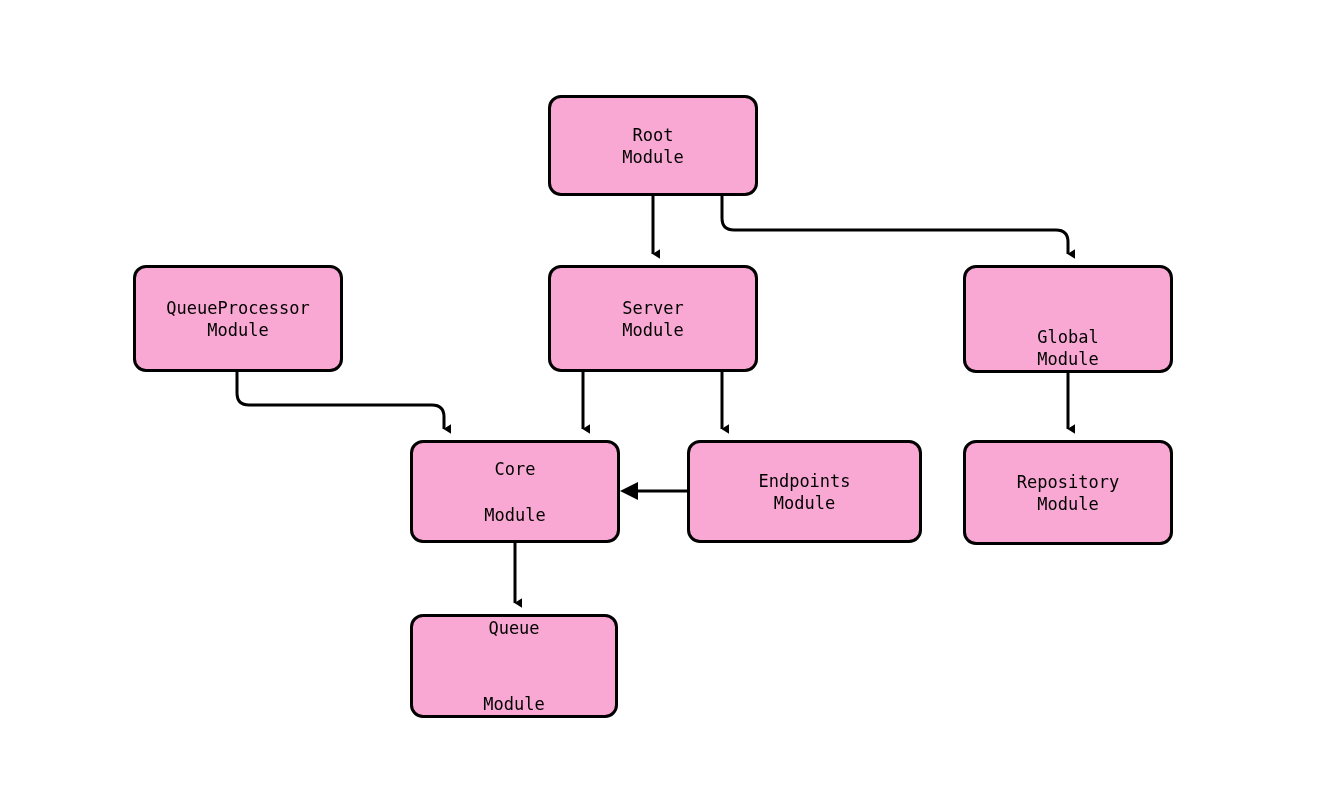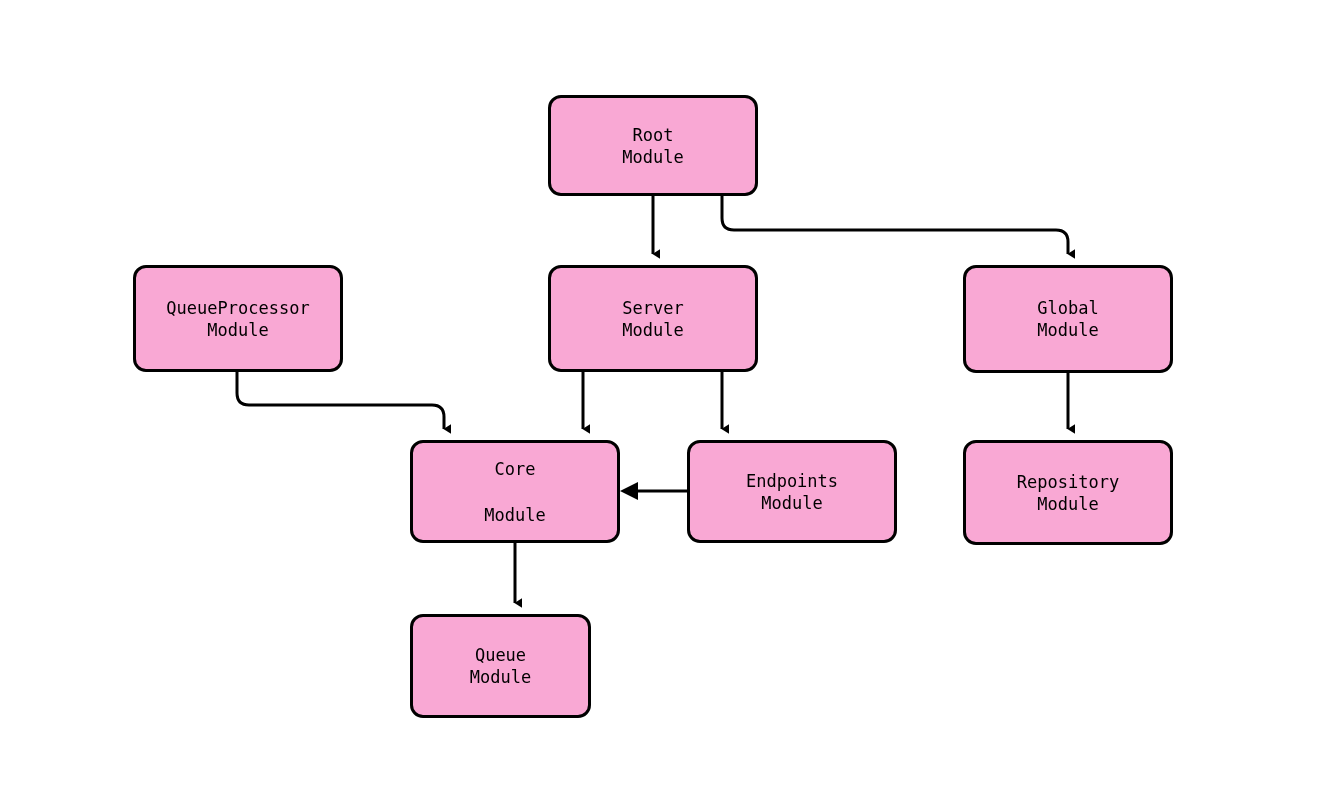--- a/index.html
+++ b/index.html
@@ -86,38 +86,38 @@
   <div class="node" style="left:133px; top:265px; width:210px; height:107px;">
     <div class="node-line">QueueProcessor</div>
     <div class="node-line">Module</div>
   </div>
 
   <div class="node" style="left:548px; top:265px; width:210px; height:107px;">
     <div class="node-line">Server</div>
     <div class="node-line">Module</div>
   </div>
 
-  <div class="node" style="left:963px; top:265px; width:210px; height:108px;">
+  <div class="node" style="left:963px; top:265px; width:210px; height:108px;justify-content:flex-end;">
     <div class="node-line">Global</div>
     <div class="node-line">Module</div>
   </div>
 
   <div class="node" style="left:410px; top:440px; width:210px; height:103px;gap:24px;">
     <div class="node-line">Core</div>
     <div class="node-line">Module</div>
   </div>
 
-  <div class="node" style="left:687px; top:440px; width:210px; height:103px;">
+  <div class="node" style="left:687px; top:440px; width:235px; height:103px;">
     <div class="node-line">Endpoints</div>
     <div class="node-line">Module</div>
   </div>
 
   <div class="node" style="left:963px; top:440px; width:210px; height:105px;">
     <div class="node-line">Repository</div>
     <div class="node-line">Module</div>
   </div>
 
-  <div class="node" style="left:410px; top:614px; width:181px; height:104px;">
+  <div class="node" style="left:410px; top:614px; width:208px; height:104px;justify-content:space-between;">
     <div class="node-line">Queue</div>
     <div class="node-line">Module</div>
   </div>
 
 </div>
 
 </body></html>

